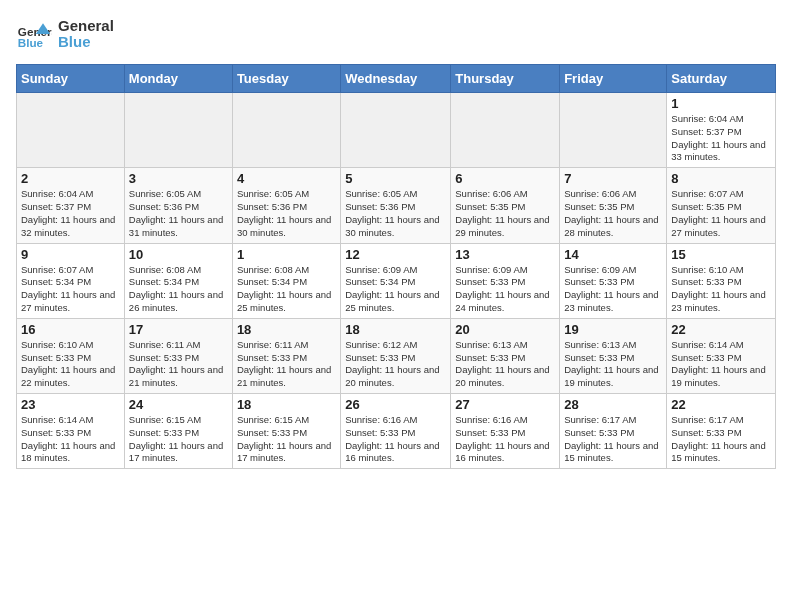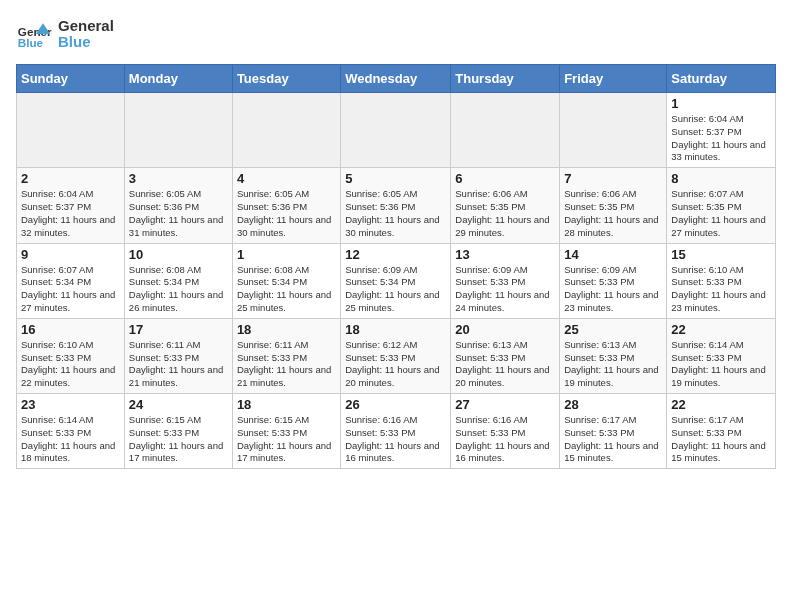--- a/index.html
+++ b/index.html
@@ -205,21 +205,21 @@
         </td>
         <td>
           <span class="day-num">18</span>
           <div class="day-info">Sunrise: 6:12 AM<br>Sunset: 5:33 PM<br>Daylight: 11 hours and 20 minutes.</div>
         </td>
         <td>
           <span class="day-num">20</span>
           <div class="day-info">Sunrise: 6:13 AM<br>Sunset: 5:33 PM<br>Daylight: 11 hours and 20 minutes.</div>
         </td>
         <td>
-          <span class="day-num">25</span>
+          <span class="day-num">19</span>
           <div class="day-info">Sunrise: 6:13 AM<br>Sunset: 5:33 PM<br>Daylight: 11 hours and 19 minutes.</div>
         </td>
         <td>
           <span class="day-num">22</span>
           <div class="day-info">Sunrise: 6:14 AM<br>Sunset: 5:33 PM<br>Daylight: 11 hours and 19 minutes.</div>
         </td>
       </tr>
       <tr>
         <td>
           <span class="day-num">23</span>

